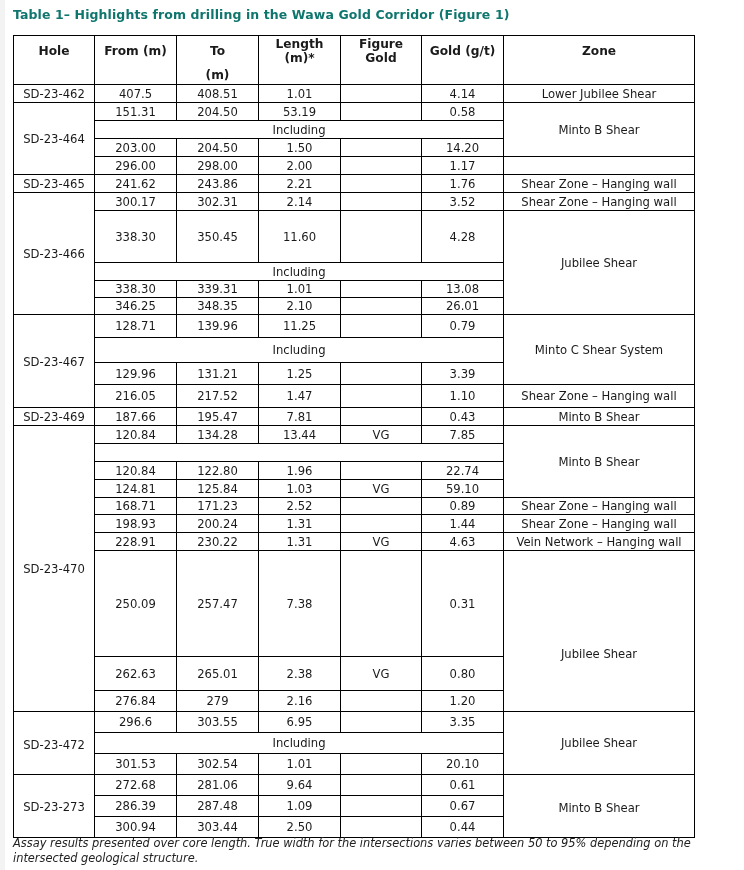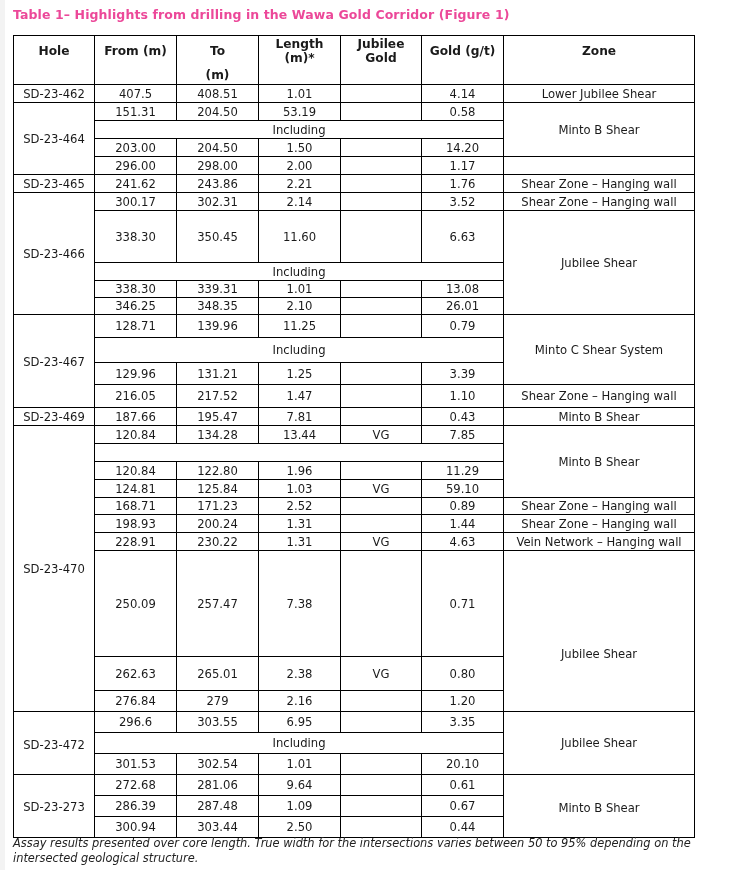--- a/index.html
+++ b/index.html
@@ -1,19 +1,19 @@
 <!DOCTYPE html>
 <html><head>
 <meta charset="utf-8">
 <style>
   html, body { margin: 0; padding: 0; background: #ffffff; }
   body { width: 744px; height: 870px; position: relative; overflow: hidden;
          font-family: "DejaVu Sans", sans-serif; color: #1a1a1a; }
   .left-rule { position: absolute; left: 0; top: 0; width: 5px; height: 870px; background: #f3f3f3; }
-  .title { position: absolute; left: 13px; top: 7px; font-size: 12.5px; font-weight: bold; color: #ec4899; letter-spacing: 0.1px; }
+  .title { position: absolute; left: 13px; top: 7px; font-size: 12.5px; font-weight: bold; color: #0f766e; letter-spacing: 0.1px; }
   table.data { position: absolute; left: 13px; top: 35px; border-collapse: collapse; table-layout: fixed;
                font-size: 11.6px; }
   table.data td, table.data th { border: 1px solid #000; padding: 0; text-align: center; vertical-align: middle;
                                  line-height: 14px; overflow: hidden; white-space: nowrap; }
   table.data th { font-weight: bold; font-size: 12.2px; vertical-align: top; margin-top: 36px; }
   th .hd { display: block; padding-top: 8px; }
   th .hd2 { display: block; padding-top: 1px; line-height: 14px; }
   td.hole { text-align: left; padding-left: 6px; }
   td.top { vertical-align: top; }
   td.zone { padding: 0 4px; }
@@ -46,21 +46,21 @@
         </th>
       <th>
           <span class="hd">To</span>
           <span class="hd" style="padding-top:10px">(m)</span>
         </th>
       <th>
           <span class="hd2">Length</span>
           <span class="hd2" style="padding-top:0">(m)*</span>
         </th>
       <th>
-          <span class="hd2">Jubilee</span>
+          <span class="hd2">Figure</span>
           <span class="hd2" style="padding-top:0">Gold</span>
         </th>
       <th>
           <span class="hd">Gold (g/t)</span>
         </th>
       <th>
           <span class="hd">Zone</span>
         </th>
     </tr>
   </thead>
@@ -121,21 +121,21 @@
       <td>2.14</td>
       <td></td>
       <td>3.52</td>
       <td class="zone">Shear Zone – Hanging wall</td>
     </tr>
     <tr style="height:52px">
       <td>338.30</td>
       <td>350.45</td>
       <td>11.60</td>
       <td></td>
-      <td>6.63</td>
+      <td>4.28</td>
       <td class="zone" rowspan="4">Jubilee Shear</td>
     </tr>
     <tr style="height:18px">
       <td colspan="5">Including</td>
     </tr>
     <tr style="height:17px">
       <td>338.30</td>
       <td>339.31</td>
       <td>1.01</td>
       <td></td>
@@ -197,21 +197,21 @@
       <td class="zone" rowspan="4">Minto B Shear</td>
     </tr>
     <tr style="height:18px">
       <td colspan="5"></td>
     </tr>
     <tr style="height:18px">
       <td>120.84</td>
       <td>122.80</td>
       <td>1.96</td>
       <td></td>
-      <td>11.29</td>
+      <td>22.74</td>
     </tr>
     <tr style="height:18px">
       <td>124.81</td>
       <td>125.84</td>
       <td>1.03</td>
       <td>VG</td>
       <td>59.10</td>
     </tr>
     <tr style="height:17px">
       <td>168.71</td>
@@ -235,21 +235,21 @@
       <td>1.31</td>
       <td>VG</td>
       <td>4.63</td>
       <td class="zone">Vein Network – Hanging wall</td>
     </tr>
     <tr style="height:106px">
       <td>250.09</td>
       <td>257.47</td>
       <td>7.38</td>
       <td></td>
-      <td>0.71</td>
+      <td>0.31</td>
       <td class="zone top" rowspan="3" style="padding-top:45px">Jubilee Shear</td>
     </tr>
     <tr style="height:34px">
       <td>262.63</td>
       <td>265.01</td>
       <td>2.38</td>
       <td>VG</td>
       <td>0.80</td>
     </tr>
     <tr style="height:21px">

